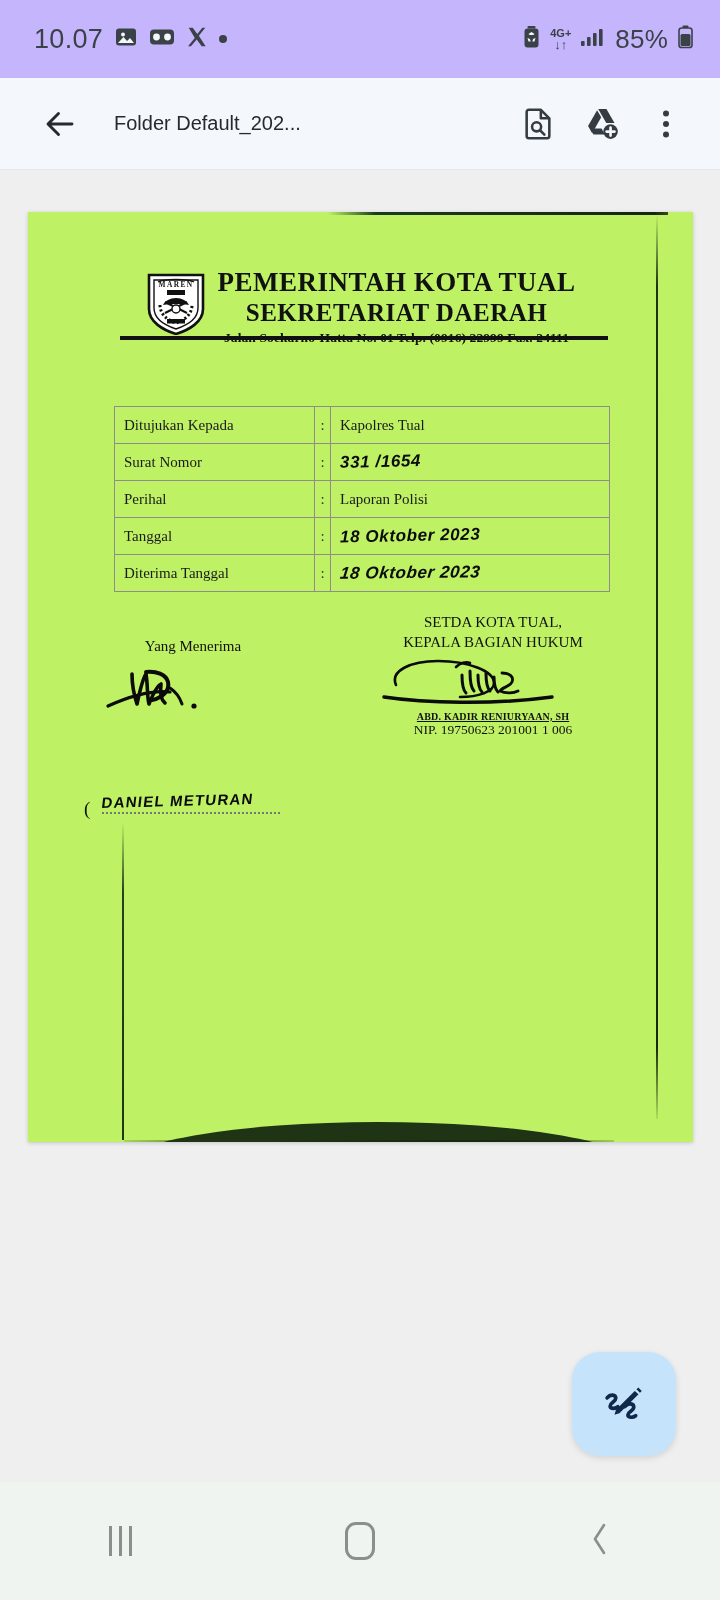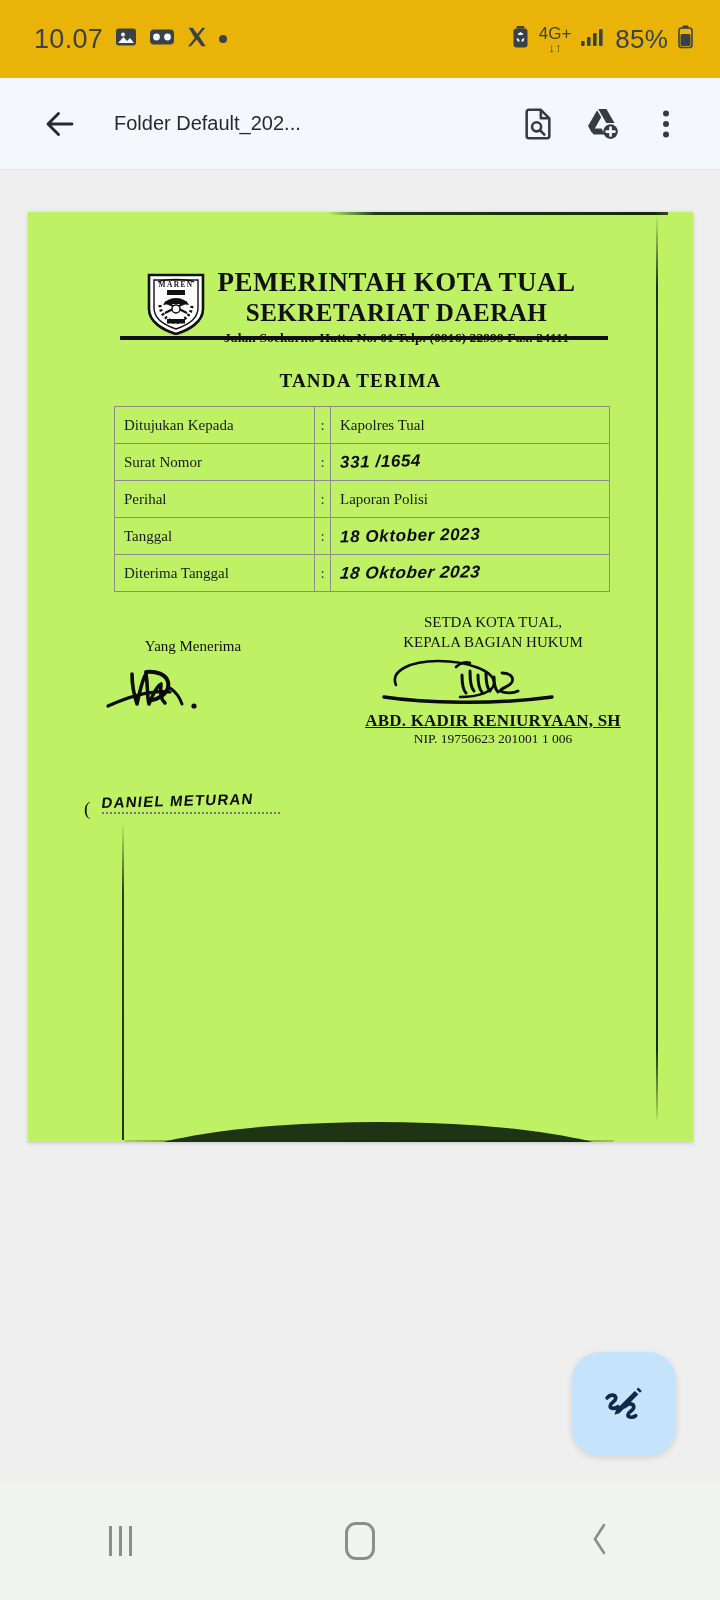--- a/index.html
+++ b/index.html
@@ -7,30 +7,30 @@
   body {
     font-family:"Liberation Sans", sans-serif;
     background:#eeeeee;
     overflow:hidden;
     position:relative;
   }
 
   
   .statusbar{
     position:absolute; top:0; left:0; width:720px; height:78px;
-    background:#eab308;
+    background:#c4b5fd;
     display:flex; align-items:center; justify-content:space-between;
     padding:0 26px 0 34px;
   }
   .sb-left{ display:flex; align-items:center; gap:11px; }
   .sb-time{ font-size:27px; color:#3a4248; letter-spacing:.3px; }
   .sb-right{ display:flex; align-items:center; gap:9px; }
   .sb-pct{ font-size:26px; color:#3a4248; letter-spacing:.2px; }
   .net-label{ display:flex; flex-direction:column; align-items:center; line-height:1;}
-  .net-label .g{ font-size:17px; font-weight:normal; color:#3a4248; }
+  .net-label .g{ font-size:11px; font-weight:bold; color:#3a4248; }
   .net-label .a{ font-size:13px; color:#3a4248; margin-top:-1px; }
   .dot-ind{ width:8px; height:8px; border-radius:50%; background:#3a4248; }
 
   
   .appbar{
     position:absolute; top:78px; left:0; width:720px; height:92px;
     background:#f4f8fc;
     display:flex; align-items:center;
     padding:0 22px 0 28px;
     border-bottom:1px solid #e3e8ec;
@@ -97,21 +97,21 @@
   .hw{ font-family:"Liberation Sans", sans-serif; font-size:17px; color:#0c0c0c;
        letter-spacing:.6px; font-style:italic; font-weight:600;
        transform:rotate(-1.2deg); display:inline-block; }
   .hw2{ transform:rotate(-0.6deg) skewX(-7deg); }
 
   
   .sig{ position:absolute; left:0; top:400px; width:665px; height:160px; }
   .sig-left{ position:absolute; left:40px; top:24px; width:250px; text-align:center; }
   .sig-right{ position:absolute; left:300px; top:0; width:330px; text-align:center; }
   .sig-cap{ font-family:"Liberation Serif", serif; font-size:15px; color:#111; line-height:1.35; }
-  .sig-name{ font-family:"Liberation Serif", serif; font-size:17px; font-weight:bold;
+  .sig-name{ font-family:"Liberation Serif", serif; font-size:10px; font-weight:bold;
              color:#111; text-decoration:underline; letter-spacing:.2px; }
   .sig-sub{ font-family:"Liberation Serif", serif; font-size:14px; color:#111; }
   .sig-nip{ font-family:"Liberation Serif", serif; font-size:13.5px; color:#111; }
   .hw-name{ font-family:"Liberation Sans", sans-serif; font-weight:bold; font-size:15px;
             letter-spacing:1.2px; color:#0b0b0b; transform:skewX(-8deg) rotate(-1.5deg);
             display:inline-block; }
   .dotline{ border-bottom:2.5px dotted #777; display:inline-block; width:178px; position:absolute;
             left:34px; top:86px; }
   .paren{ position:absolute; left:16px; top:72px; font-size:19px;
           font-family:"Liberation Serif", serif; color:#111; }
@@ -268,21 +268,20 @@
       </span>
       <span class="lh-text">
         <div class="lh-l1">PEMERINTAH KOTA TUAL</div>
         <div class="lh-l2">SEKRETARIAT DAERAH</div>
         <div class="lh-l3">Jalan Soekarno-Hatta No. 01 Telp. (0916) 22999 Fax. 24111</div>
       </span>
     </div>
   </div>
   <div class="lh-rule"></div>
 
-  <div class="doc-title">TANDA TERIMA</div>
 
   <table class="tbl">
     <tbody>
       <tr>
         <td class="lbl">Ditujukan Kepada</td>
         <td class="col">:</td>
         <td>Kapolres Tual</td>
       </tr>
       <tr>
         <td class="lbl">Surat Nomor</td>

